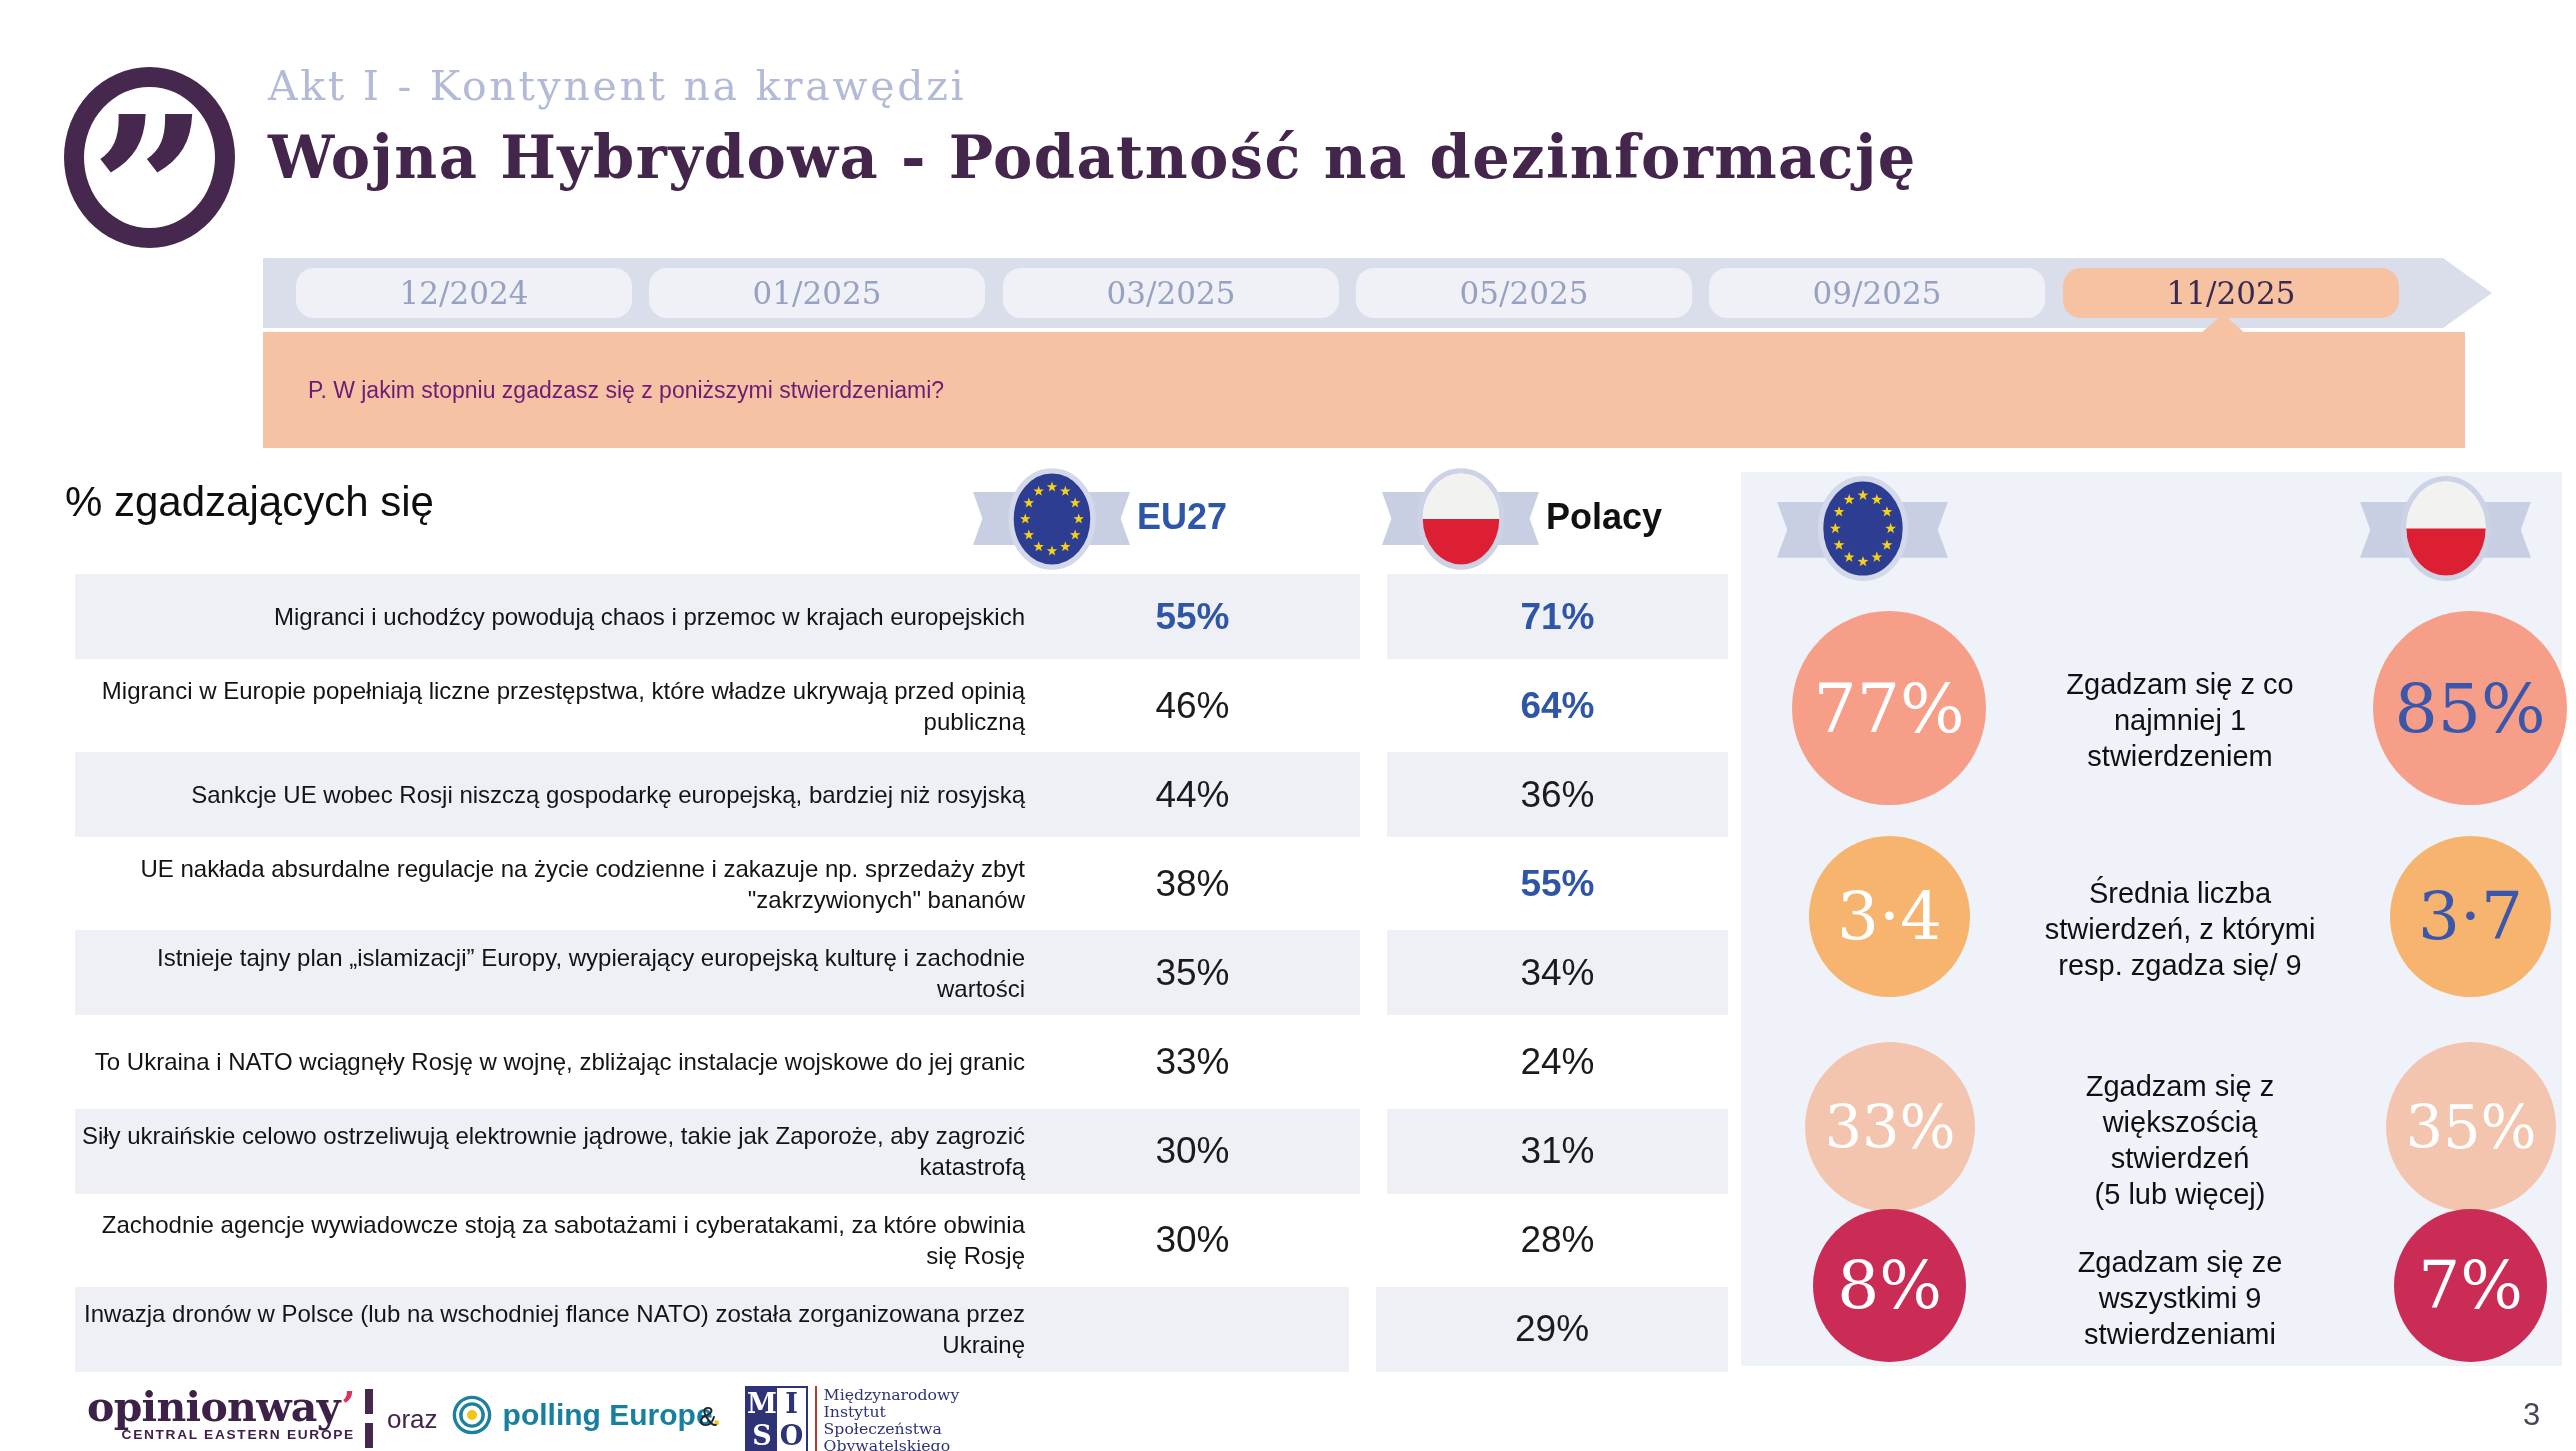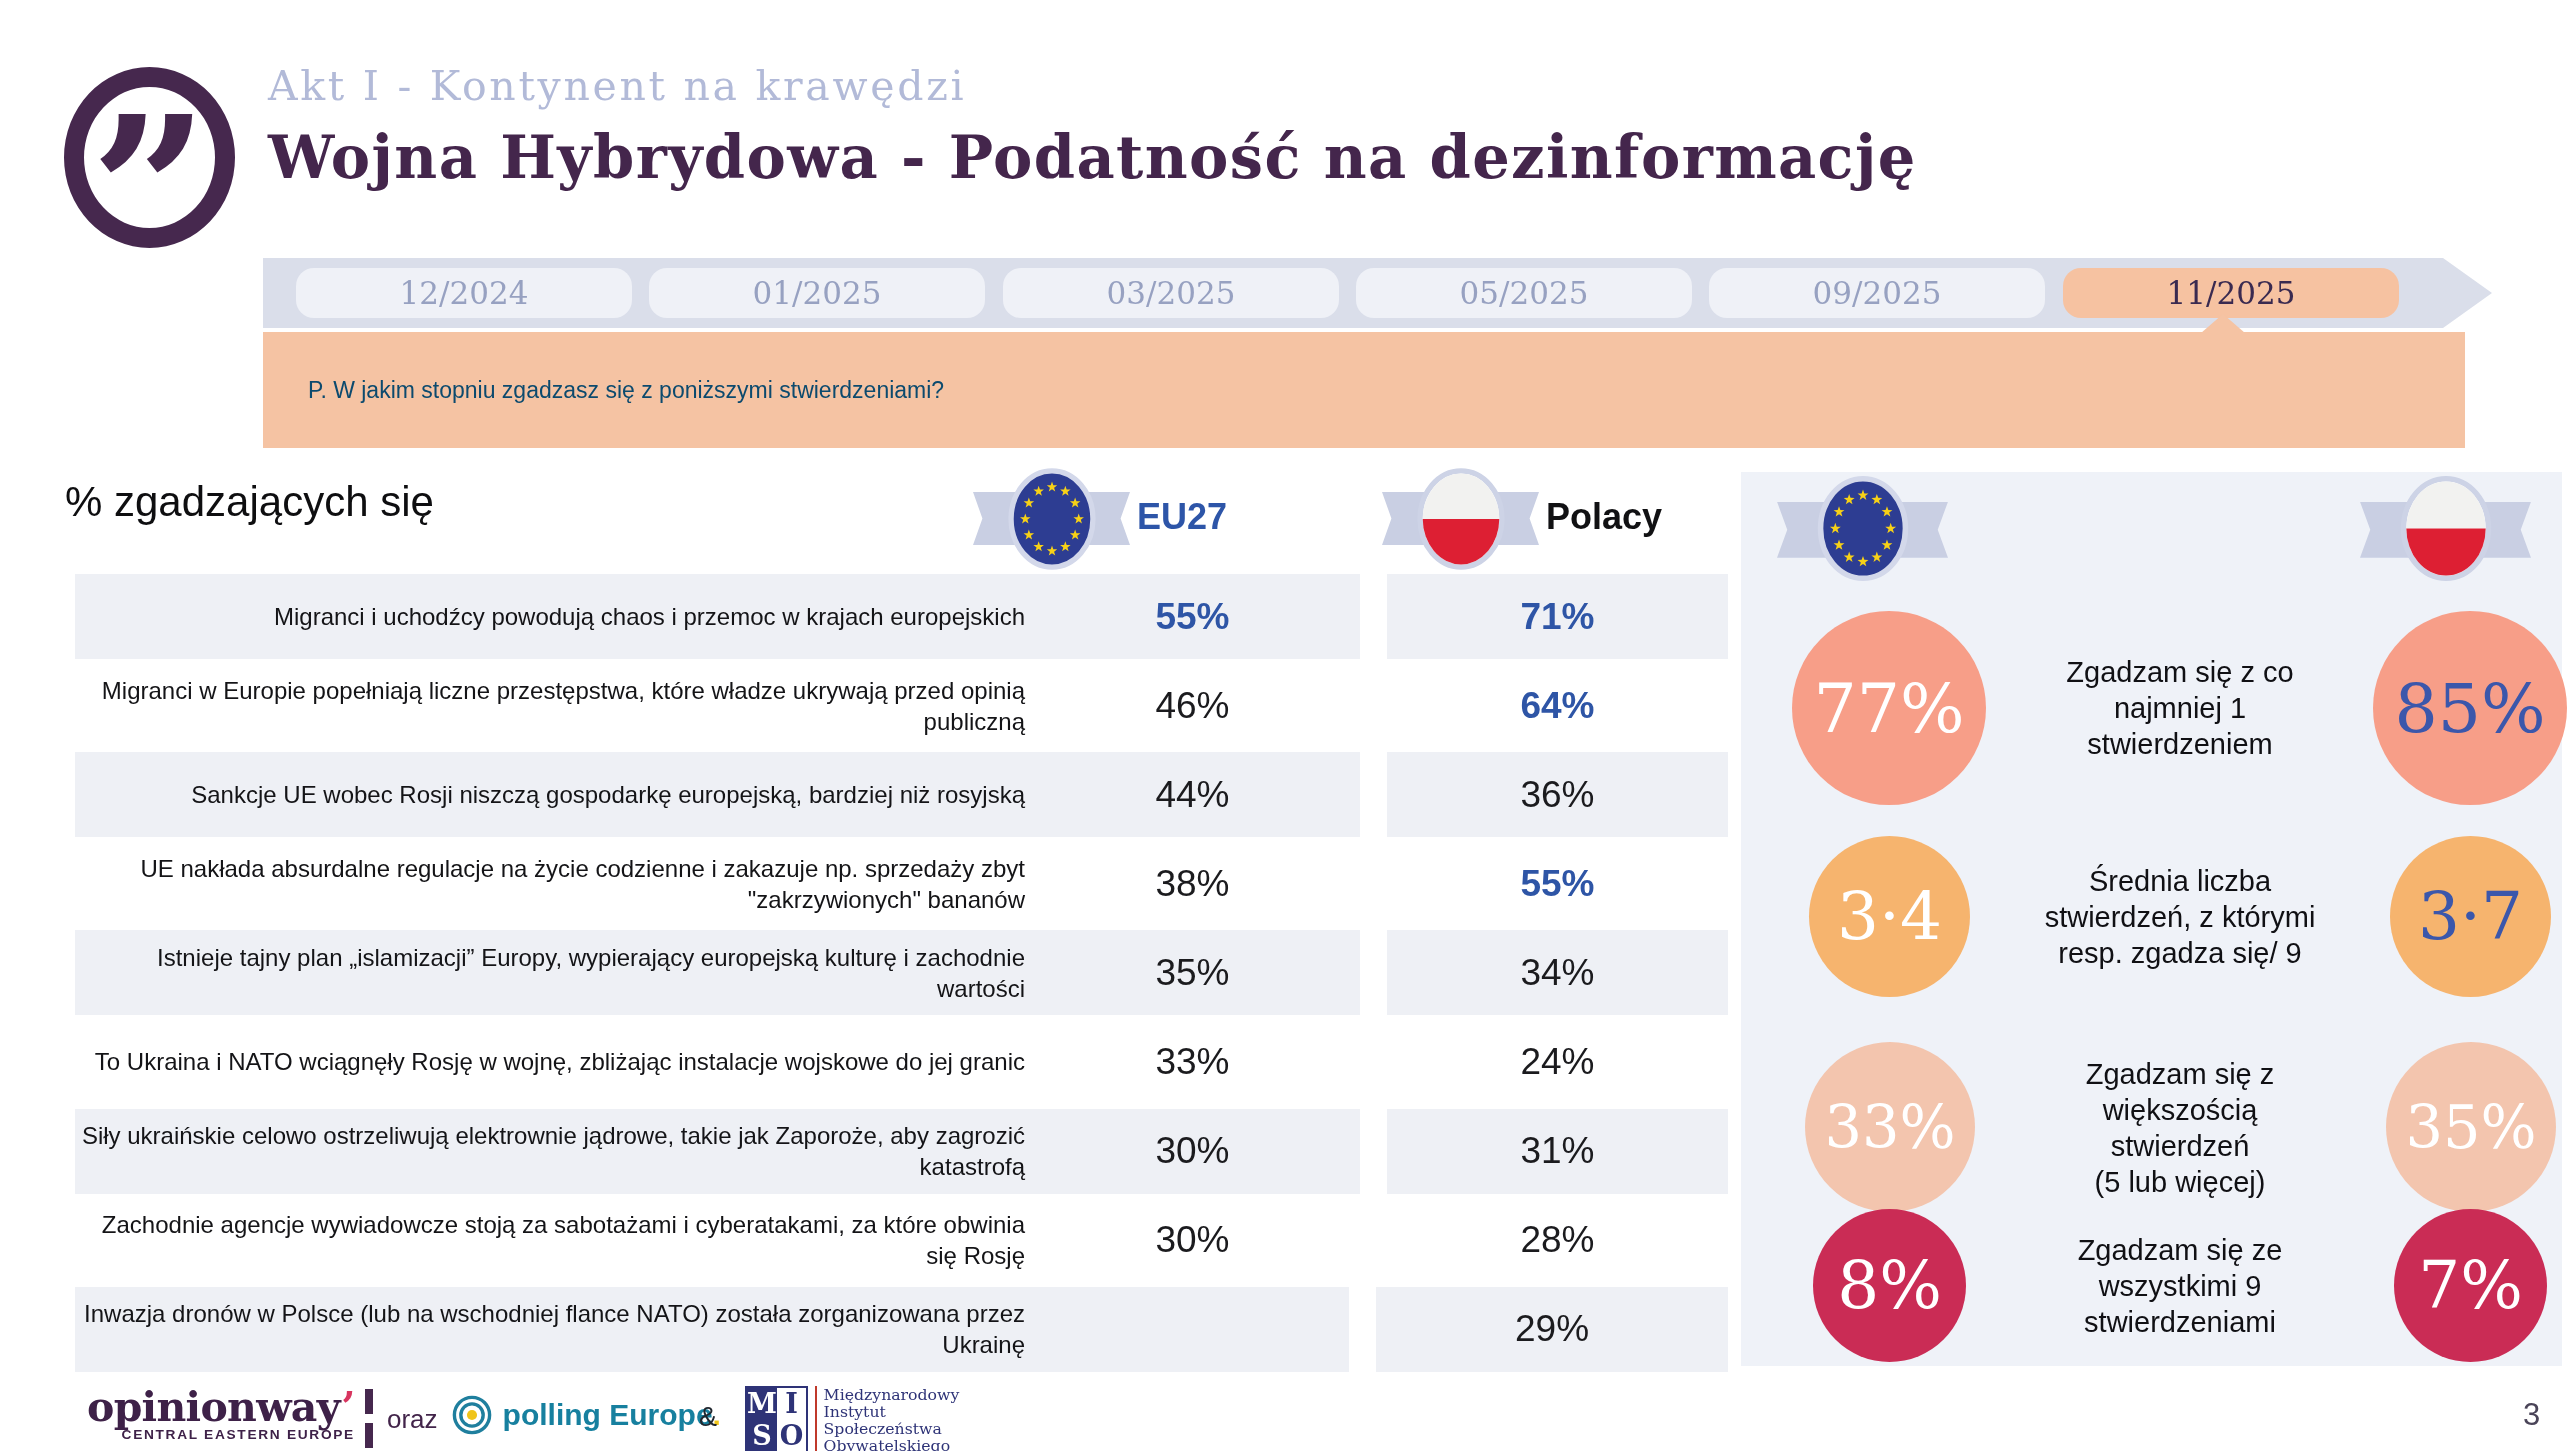--- a/index.html
+++ b/index.html
@@ -21,21 +21,21 @@
     clip-path:polygon(0 0,calc(100% - 49px) 0,100% 50%,calc(100% - 49px) 100%,0 100%);}
   .tab{position:absolute;top:10.3px;width:336px;height:50px;border-radius:18px;background:#eff1f7;
     display:flex;align-items:center;justify-content:center;font-family:"DejaVu Serif",serif;
     font-size:31px;color:#97a1c1;cursor:pointer;}
   .tab.t0{left:33px}.tab.t1{left:386px}.tab.t2{left:740px}.tab.t3{left:1093px}.tab.t4{left:1446px}.tab.t5{left:1800px}
   .tab.active{background:#f6c2a1;color:#3a2a50;}
 
   .qbox{position:absolute;left:263px;top:332px;width:2202px;height:116px;background:#f5c3a3;}
   .qpointer{position:absolute;left:1938px;top:-18.5px;width:0;height:0;
     border-left:22px solid transparent;border-right:22px solid transparent;border-bottom:19px solid #f5c3a3;}
-  .qtext{position:absolute;left:45px;top:50%;transform:translateY(-50%);font-size:23px;color:#0c4a6e;}
+  .qtext{position:absolute;left:45px;top:50%;transform:translateY(-50%);font-size:23px;color:#701a75;}
 
   
   .caption{position:absolute;left:65px;top:478px;font-size:42px;color:#0e0e10;}
   .flagbadge{position:absolute;width:157px;height:104px;}
   .ribbon{position:absolute;left:0;top:25px;width:100%;height:53px;background:#c9cfe3;
     clip-path:polygon(0 0,100% 0,94% 50%,100% 100%,0 100%,6% 50%);}
   .flagbadge svg{position:absolute;left:50%;top:0;transform:translateX(-50%);}
   .fb-header-eu{left:973px;top:467px;}
   .fb-header-pl{left:1382px;top:467px;}
   .collabel{position:absolute;top:496px;font-size:36px;font-weight:700;}
@@ -67,21 +67,21 @@
   .circ.bluetxt{color:#3b57ab;}
   .c1l{left:51px;top:139px;width:194px;height:194px;font-size:68px;}
   .c1r{left:632px;top:139px;width:194px;height:194px;font-size:68px;}
   .c2l{left:68px;top:364px;width:161px;height:161px;font-size:66px;}
   .c2r{left:649px;top:364px;width:161px;height:161px;font-size:66px;}
   .c3l{left:64px;top:570px;width:170px;height:170px;font-size:59px;}
   .c3r{left:645px;top:570px;width:170px;height:170px;font-size:59px;}
   .c4l{left:72px;top:737px;width:153px;height:153px;font-size:66px;}
   .c4r{left:653px;top:737px;width:153px;height:153px;font-size:66px;}
   .slabel{position:absolute;left:234px;width:410px;text-align:center;font-size:29px;line-height:36px;
-    color:#101014;white-space:pre-line;}
+    color:#101014;white-space:pre-line;margin-top:12px;}
   .sl1{top:182px;}.sl2{top:391px;}.sl3{top:584px;}.sl4{top:760px;}
 
   
   .ow{position:absolute;left:87px;top:1387px;}
   .ow-name{font-family:"DejaVu Serif",serif;font-weight:700;font-size:41px;letter-spacing:-0.7px;color:#3e2148;line-height:40px;}
   .ow-apo{color:#d8355f;}
   .ow-sub{font-size:13.7px;font-weight:700;letter-spacing:1.7px;color:#3e2148;text-align:right;margin-top:0px;}
   .fdivider{position:absolute;left:365px;top:1389px;width:8.2px;height:62px;
     background:repeating-linear-gradient(180deg,#46284e 0 24.6px,transparent 24.6px 34px);}
   .oraz{position:absolute;left:387px;top:1404px;font-size:26px;color:#42244a;}

